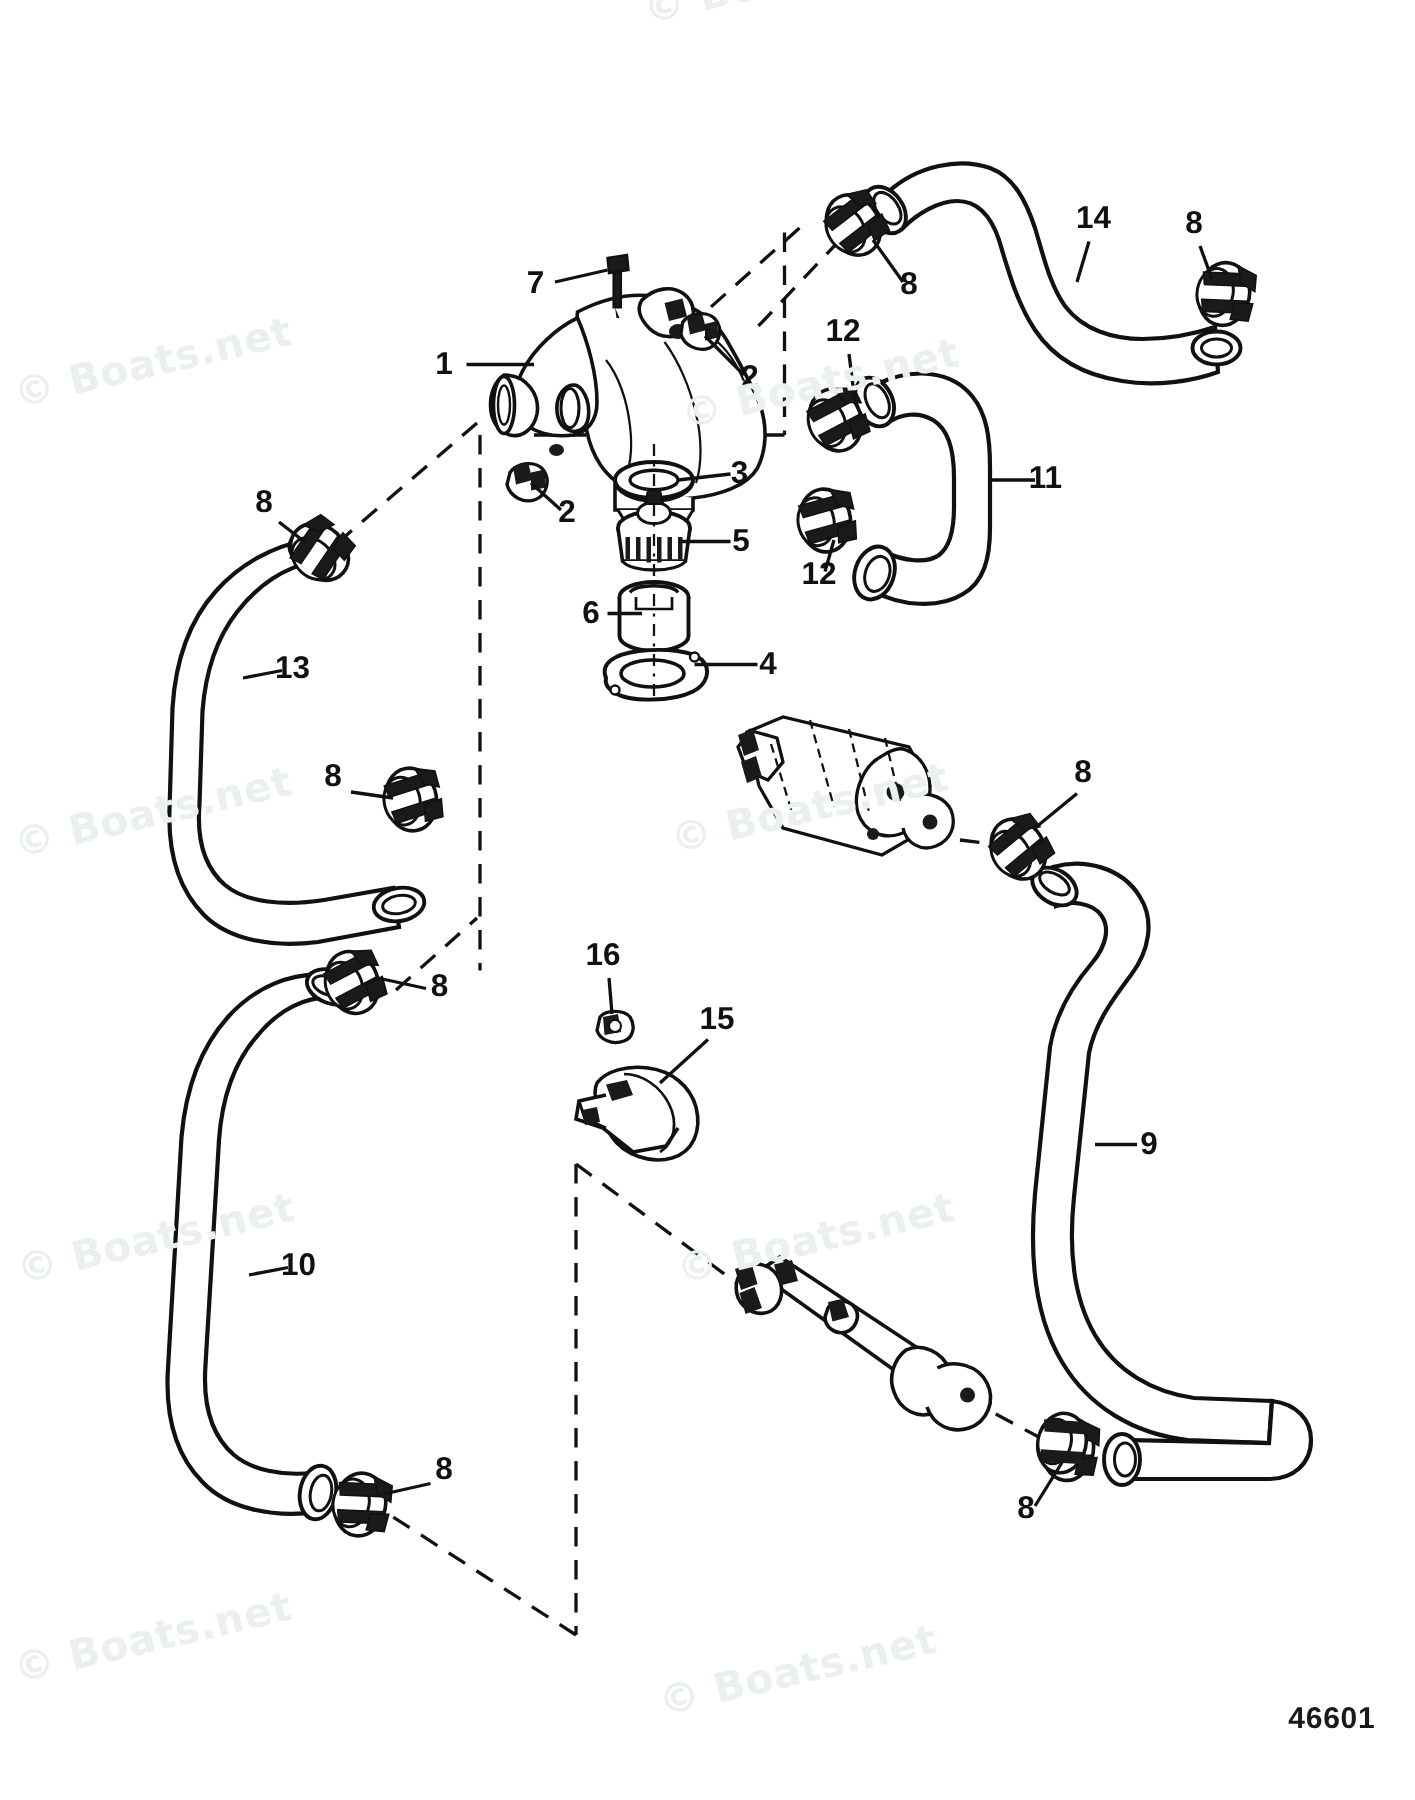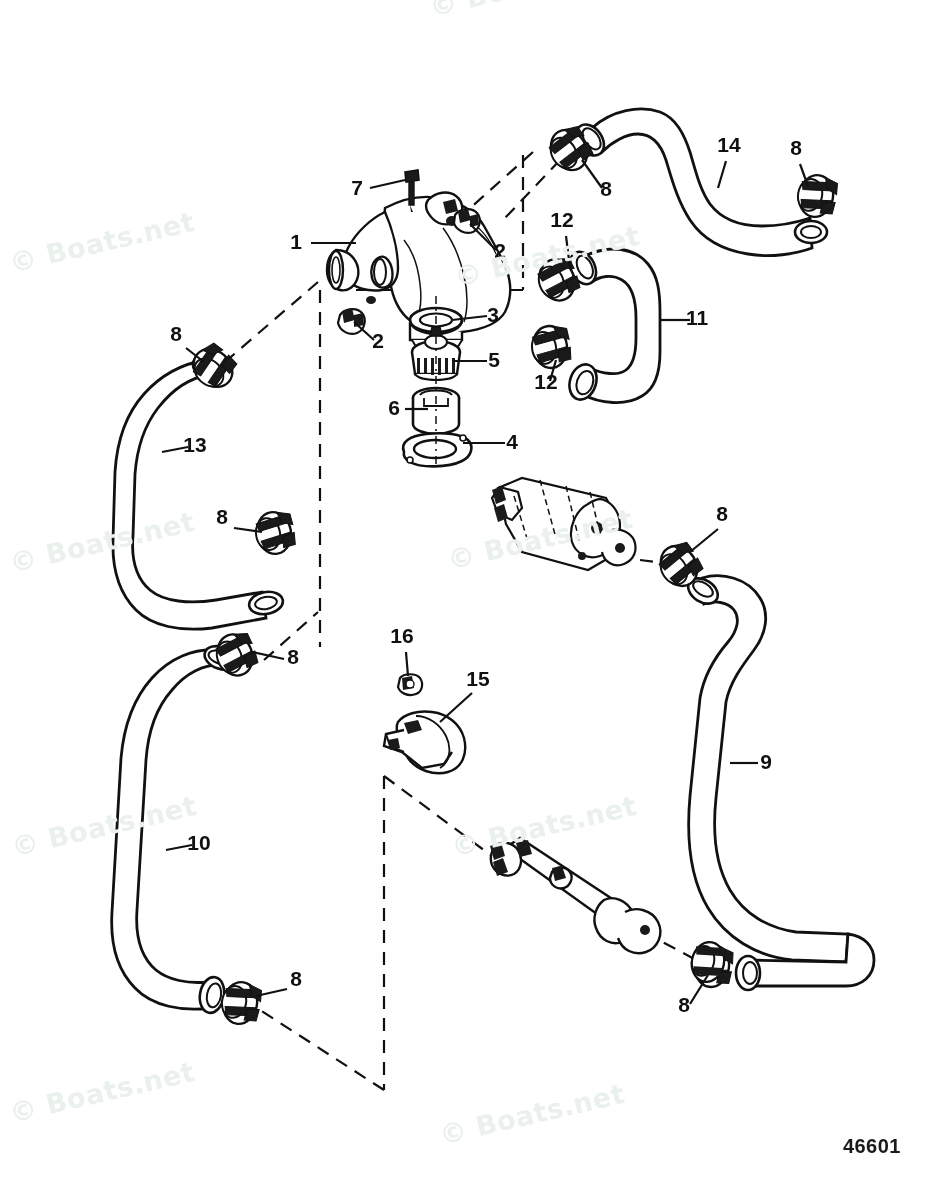--- a/index.html
+++ b/index.html
@@ -33,21 +33,21 @@
     font-size: 27px;
     letter-spacing: 0.5px;
     white-space: nowrap;
     transform: rotate(-13deg);
     transform-origin: left center;
     pointer-events: none;
     user-select: none;
   }
   #diagram-number {
     position: absolute;
-    right: 42px;
+    right: 26px;
     bottom: 42px;
     font-family: "Liberation Sans", sans-serif;
     font-size: 20px;
     font-weight: bold;
     color: #1a1a1a;
     letter-spacing: 0.5px;
   }
   .callout-text {
     font-family: "Liberation Sans", sans-serif;
     font-size: 21px;

